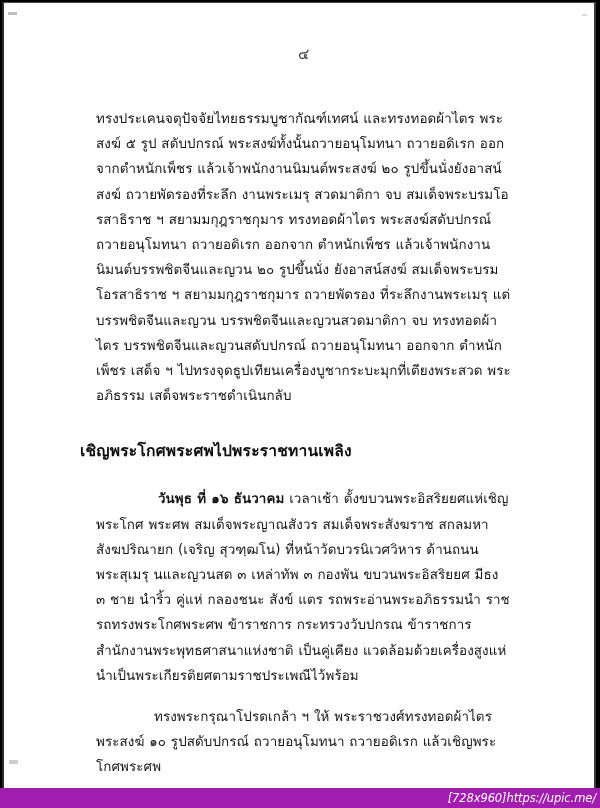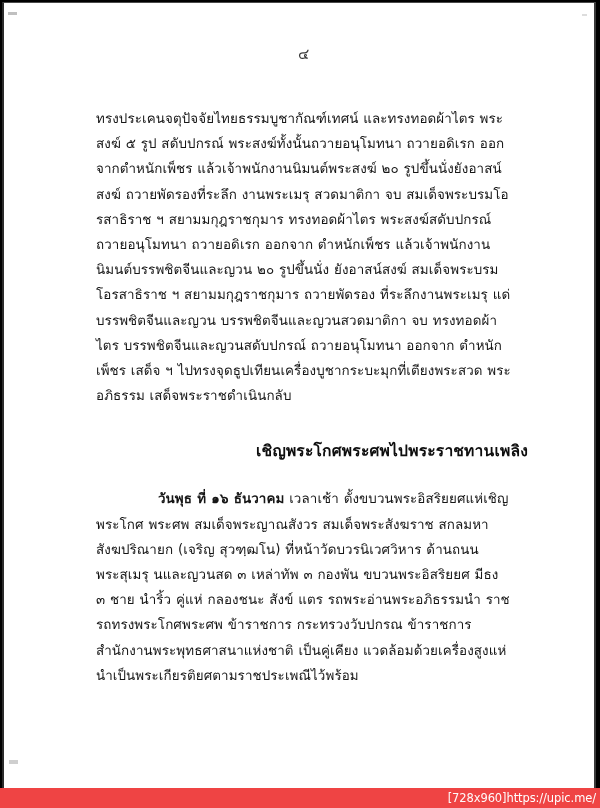--- a/index.html
+++ b/index.html
@@ -86,45 +86,46 @@
     width: 62px;
   }
 
   .para-indent-sm {
     display: inline-block;
     width: 58px;
   }
 
   .section-heading {
     margin: 30px 0 22px 0;
-    text-align: right;
+    text-align: left;
     font-size: 15.6px;
     font-weight: 700;
     color: #0e0e0e;
     line-height: 26px;
     letter-spacing: .2px;
   }
 
   .lead-bold {
     font-weight: 700;
   }
 
   
   .watermark-bar {
     position: absolute;
     left: 0;
     bottom: 0;
     width: 600px;
     height: 20px;
-    background: #ef4444;
+    background: #a21caf;
     display: flex;
     align-items: center;
     justify-content: flex-end;
     padding-right: 4px;
     box-sizing: border-box;
+    font-style: italic;
   }
 
   .watermark-text {
     color: #ffffff;
     font-family: "DejaVu Sans", "Liberation Sans", sans-serif;
     font-size: 11.5px;
     letter-spacing: -0.1px;
     white-space: nowrap;
   }
 
@@ -164,20 +165,24 @@
       <p class="body-para">
         <span class="para-indent"></span><span class="lead-bold">วันพุธ ที่ ๑๖ ธันวาคม</span><span> เวลาเช้า ตั้งขบวนพระอิสริยยศแห่เชิญพระโกศ</span>
         <span>พระศพ สมเด็จพระญาณสังวร สมเด็จพระสังฆราช สกลมหาสังฆปริณายก</span>
         <span>(เจริญ สุวฑฺฒโน) ที่หน้าวัดบวรนิเวศวิหาร ด้านถนนพระสุเมรุ นและญวนสด</span>
         <span>๓ เหล่าทัพ ๓ กองพัน ขบวนพระอิสริยยศ มีธง ๓ ชาย นำริ้ว คู่แห่ กลองชนะ</span>
         <span>สังข์ แตร รถพระอ่านพระอภิธรรมนำ ราชรถทรงพระโกศพระศพ ข้าราชการ</span>
         <span>กระทรวงวับปกรณ ข้าราชการสำนักงานพระพุทธศาสนาแห่งชาติ เป็นคู่เคียง</span>
         <span>แวดล้อมด้วยเครื่องสูงแห่นำเป็นพระเกียรติยศตามราชประเพณีไว้พร้อม</span>
       </p>
 
+      <p class="body-para">
+        <span class="para-indent-sm"></span><span>ทรงพระกรุณาโปรดเกล้า ฯ ให้ พระราชวงศ์ทรงทอดผ้าไตร พระสงฆ์</span>
+        <span>๑๐ รูปสดับปกรณ์ ถวายอนุโมทนา ถวายอดิเรก แล้วเชิญพระโกศพระศพ</span>
+      </p>
 
     </div>
   </div>
 
   <div class="watermark-bar">
     <span class="watermark-text wm-dim">[728x960]</span>
     <span class="watermark-text">https://upic.me/</span>
   </div>
 
 </div>

